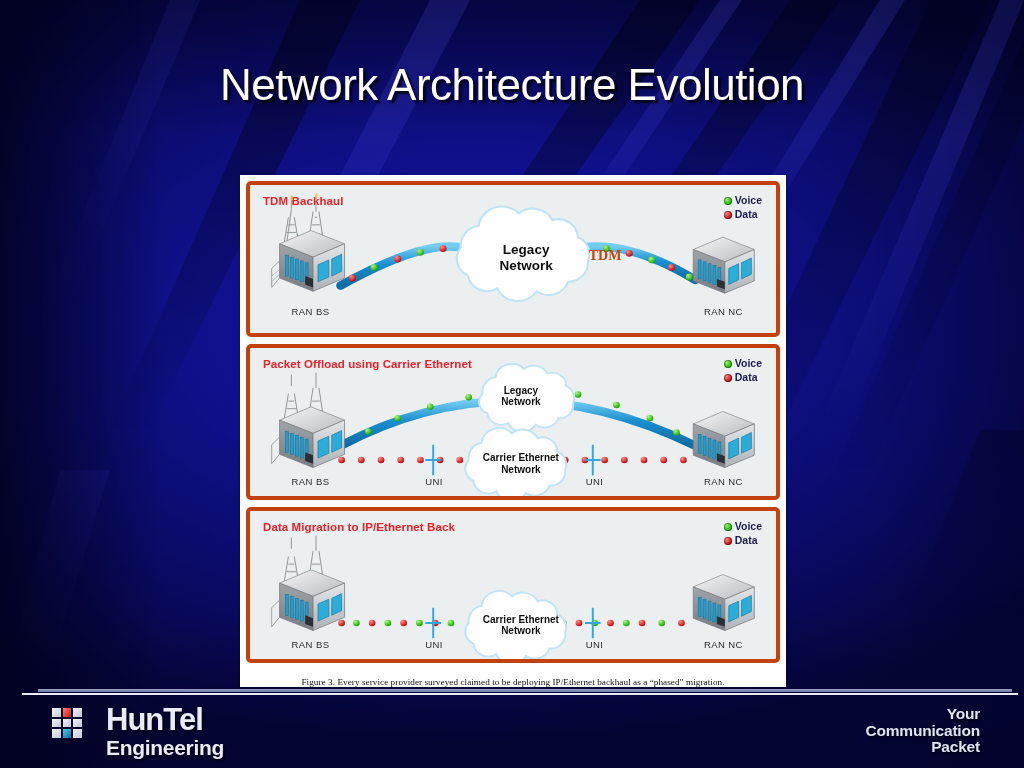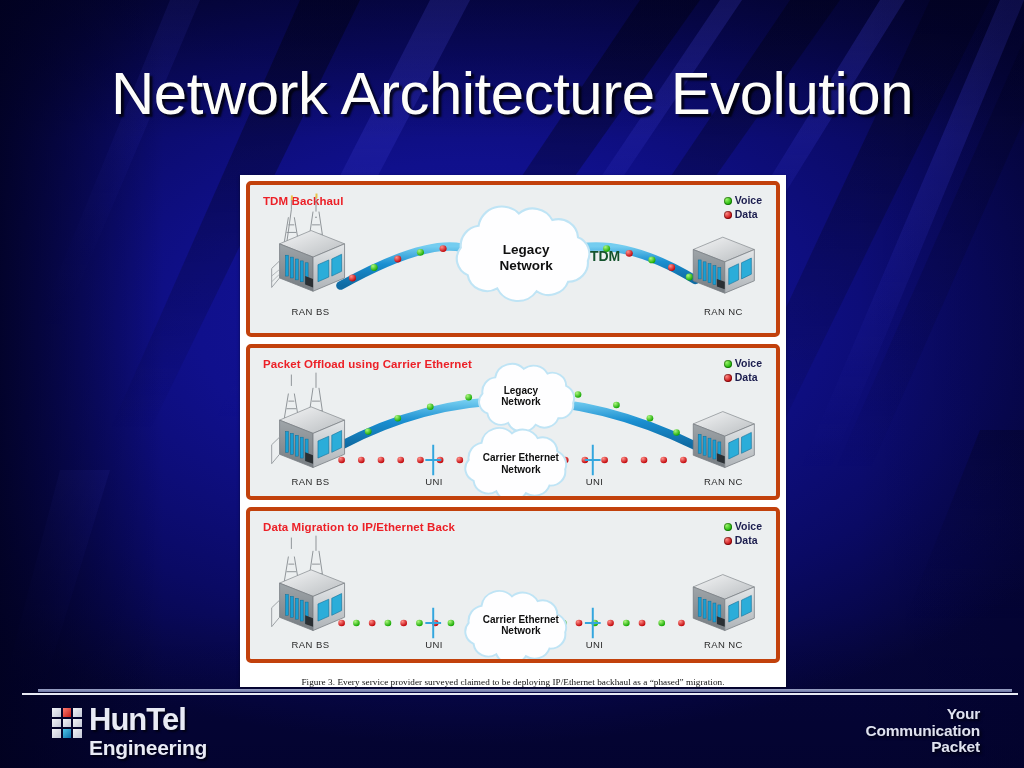--- a/index.html
+++ b/index.html
@@ -24,21 +24,21 @@
     background:
       linear-gradient(to right, rgba(1,1,30,.82) 0%, rgba(1,1,30,0) 16%, rgba(1,1,30,0) 84%, rgba(1,1,35,.30) 100%),
       linear-gradient(to bottom, rgba(1,1,30,.45) 0%, rgba(1,1,30,0) 18%, rgba(1,1,30,0) 80%, rgba(1,1,30,.35) 100%);
   }
 
   
   #title {
     position: absolute; left: 0; right: 0; top: 62px;
     text-align: center;
     z-index: 3;
-    font-size: 60px;
+    font-size: 44px;
     line-height: 1.05;
     font-weight: 400;
     color: #fdfdfa;
     letter-spacing: -0.5px;
     text-shadow: 3px 3px 2px rgba(0,0,0,.75);
     font-family: "Liberation Sans", sans-serif;
   }
 
   
   #figure {
@@ -102,22 +102,23 @@
     font-weight: bold;
     color: #101010;
     line-height: 1.18;
     transform: translate(-50%, -50%);
     white-space: nowrap;
     margin-top: 8px;
   }
   .cloud-label.big { font-size: 13.5px; }
   .tdm-label {
     position: absolute;
-    font-size: 14px; font-weight: bold; color: #14532d;
+    font-size: 14px; font-weight: bold; color: #c2410c;
     transform: translate(-50%, -50%);
+    font-family: Liberation Serif, serif;
   }
 
   .caption {
     font-size: 9.2px;
     font-weight: normal;
     color: #111;
     text-align: center;
     font-family: "Liberation Serif", serif;
     padding: 7px 10px 0 10px;
     letter-spacing: .05px;
@@ -129,21 +130,21 @@
     position: absolute; left: 38px; right: 12px; top: 1px; height: 3px;
     background: linear-gradient(to bottom, #9aa2c4, #6d76a5);
   }
   #divider .thin {
     position: absolute; left: 22px; right: 6px; top: 5px; height: 1.5px;
     background: #e8eaf4;
   }
 
   #footer-left {
     position: absolute; left: 52px; top: 704px; z-index: 4;
-    display: flex; align-items: flex-start; gap: 7px;
+    display: flex; align-items: flex-start; gap: 24px;
   }
   .logo-grid {
     width: 30px; height: 30px;
     display: grid;
     grid-template-columns: repeat(3, 1fr);
     grid-template-rows: repeat(3, 1fr);
     gap: 2px;
     margin-top: 4px;
   }
   .logo-grid i {

